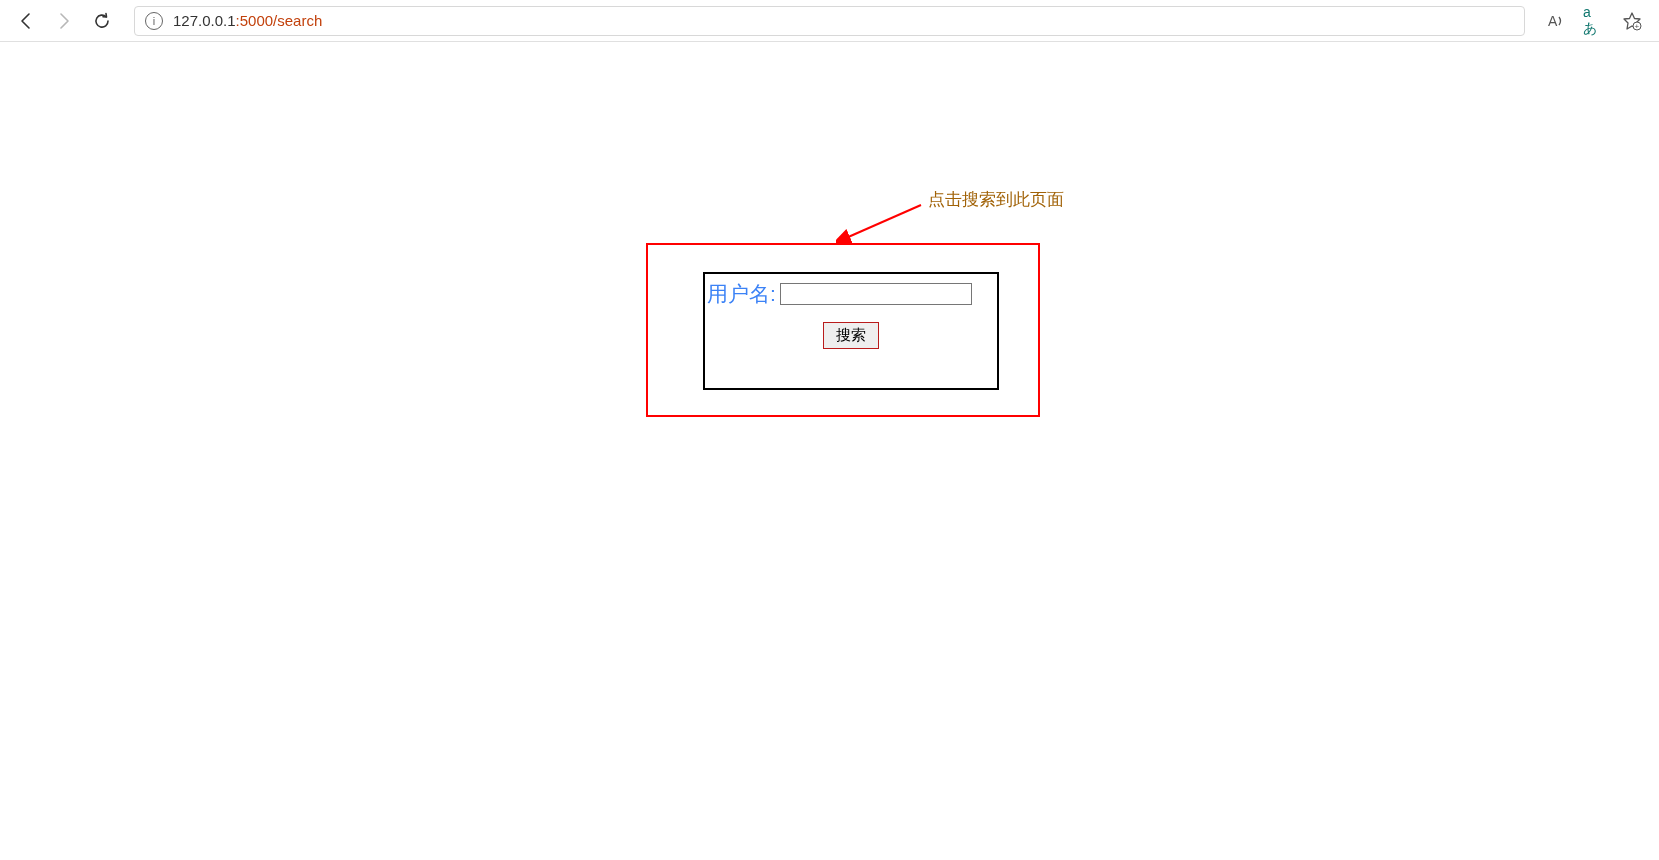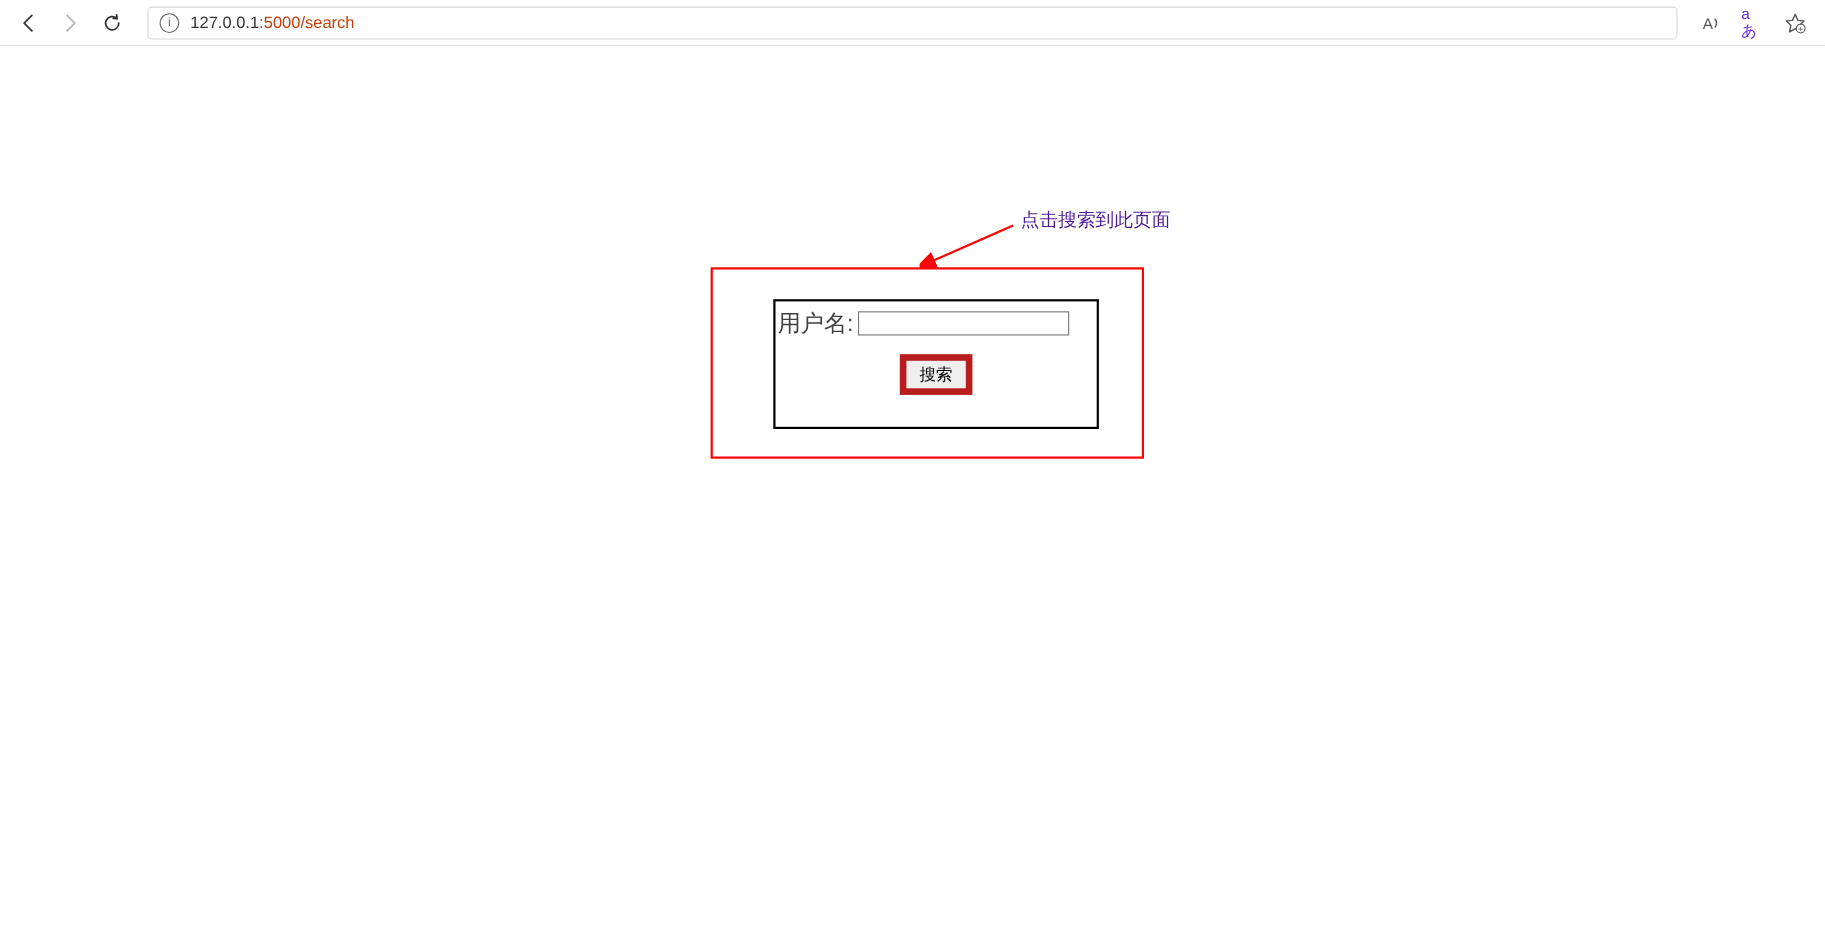--- a/index.html
+++ b/index.html
@@ -112,21 +112,21 @@
       position: relative;
       width: 100%;
       height: calc(100% - 42px);
       background: #ffffff;
     }
     
     .annotation-text {
       position: absolute;
       left: 928px;
       top: 146px;
-      color: #4c1d95;
+      color: #a16207;
       font-size: 17px;
       font-family: "Microsoft YaHei", sans-serif;
     }
     
     .annotation-arrow {
       position: absolute;
       left: 836px;
       top: 158px;
       pointer-events: none;
     }
@@ -151,21 +151,21 @@
     }
     
     .form-row {
       display: flex;
       align-items: center;
       padding-left: 2px;
     }
     
     .form-label {
       font-size: 21px;
-      color: #404040;
+      color: #3b82f6;
       font-family: "Microsoft YaHei", SimSun, sans-serif;
       margin-right: 4px;
     }
     
     .form-input {
       width: 192px;
       height: 22px;
       border: 1px solid #767676;
       background: #ffffff;
       padding: 0 3px;
@@ -176,21 +176,21 @@
       display: flex;
       justify-content: center;
       margin-top: 14px;
     }
     
     .search-button {
       padding: 3px 12px;
       font-size: 15px;
       font-family: "Microsoft YaHei", sans-serif;
       background: #efefef;
-      border: 6px solid #b91c1c;
+      border: 1px solid #b91c1c;
       cursor: pointer;
     }
   </style>
 </head>
 <body>
 
 <div class="browser-toolbar">
   <div class="nav-buttons">
     <div class="nav-icon">
       <svg width="20" height="20" viewBox="0 0 20 20">
@@ -218,21 +218,21 @@
   </div>
 
   <div class="toolbar-right">
     <div class="toolbar-icon">
       <svg width="20" height="20" viewBox="0 0 20 20">
         <text x="2" y="15" font-size="14" fill="#555" font-family="Arial">A</text>
         <path d="M 13 6 Q 16 10 13 14" stroke="#555" stroke-width="1.3" fill="none"></path>
       </svg>
     </div>
     <div class="toolbar-icon">
-      <span style="font-size:14px;color:#6d28d9;">aあ</span>
+      <span style="font-size:14px;color:#0f766e;">aあ</span>
     </div>
     <div class="toolbar-icon">
       <svg width="20" height="20" viewBox="0 0 20 20">
         <path d="M 10 2 L 12.5 7.5 L 18 8 L 14 12 L 15 18 L 10 15 L 5 18 L 6 12 L 2 8 L 7.5 7.5 Z" stroke="#555" stroke-width="1.3" fill="none" stroke-linejoin="round"></path>
         <circle cx="15" cy="15" r="4" fill="#fff" stroke="#555" stroke-width="1"></circle>
         <text x="12.5" y="18" font-size="8" fill="#555">+</text>
       </svg>
     </div>
   </div>
 </div>

